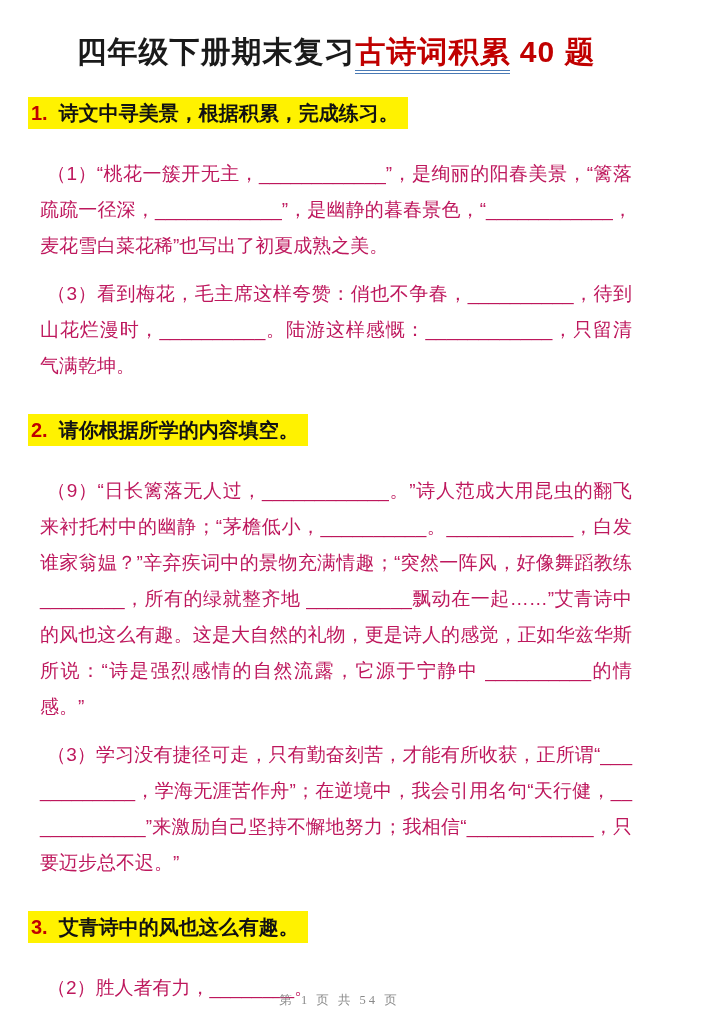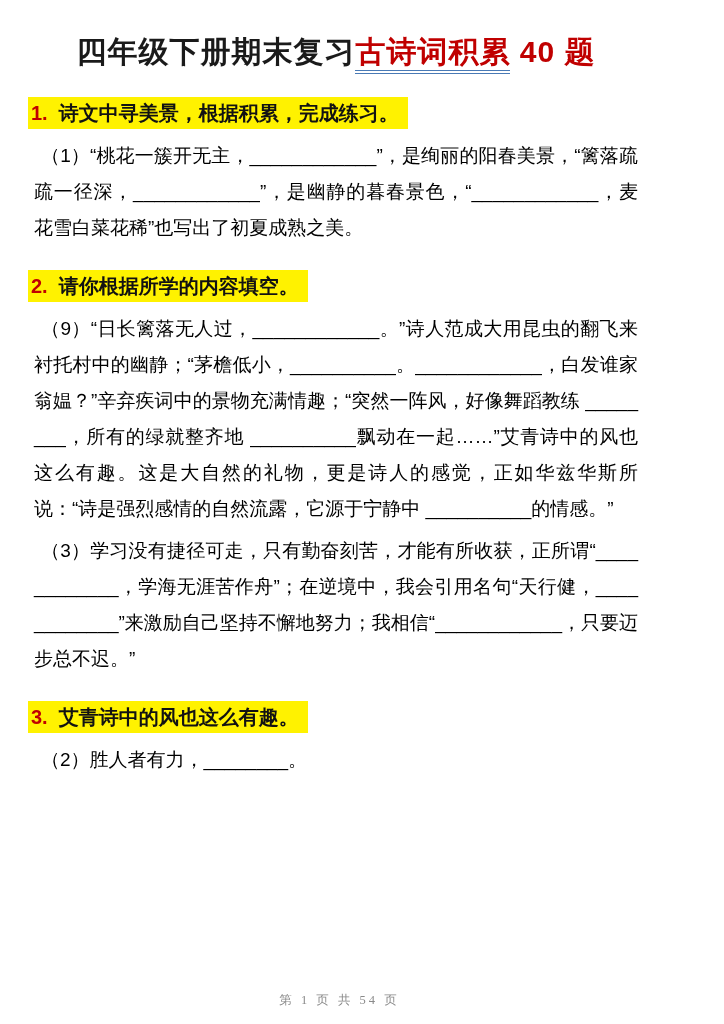--- a/index.html
+++ b/index.html
@@ -24,32 +24,32 @@
     border-bottom:4px double #4a7ab5;
     padding-bottom:2px;
   }
   .content{margin:0 28px;}
   .sec-heading{
     display:inline-block;
     background:#fff200;
     font-size:20px;
     font-weight:700;
     color:#121212;
-    margin:18px 0 3px;
+    margin:18px 0 15px;
     padding:3px 9px 3px 3px;
     line-height:26px;
     text-align:right;
   }
   .sec-heading:first-of-type{margin-top:24px;}
   .sec-num{color:#c00000;margin-right:11px;}
   .para{
-    margin:6px;
+    margin:12px;
     font-size:19px;
     line-height:36px;
-    color:#000000;
+    color:#be185d;
     text-align:justify;
     text-justify:inter-character;
     word-break:break-all;
     text-indent:7px;
   }
   .footer{
     position:absolute;
     left:0;right:0;bottom:15px;
     text-align:center;
     font-size:12.5px;
@@ -63,20 +63,21 @@
 <body>
 
 <div class="page">
 
   <h1 class="title"><span>四年级下册期末复习</span><span class="t-red t-underline">古诗词积累</span><span class="t-red"> 40 题</span></h1>
 
   <div class="content">
 
     <h2 class="sec-heading"><span class="sec-num">1.</span><span>诗文中寻美景，根据积累，完成练习。</span></h2>
     <p class="para">（1）“桃花一簇开无主，____________”，是绚丽的阳春美景，“篱落疏疏一径深，____________”，是幽静的暮春景色，“____________，麦花雪白菜花稀”也写出了初夏成熟之美。</p>
+    <p class="para">（3）看到梅花，毛主席这样夸赞：俏也不争春，__________，待到山花烂漫时，__________。陆游这样感慨：____________，只留清气满乾坤。</p>
 
     <h2 class="sec-heading"><span class="sec-num">2.</span><span>请你根据所学的内容填空。</span></h2>
     <p class="para">（9）“日长篱落无人过，____________。”诗人范成大用昆虫的翻飞来衬托村中的幽静；“茅檐低小，__________。____________，白发谁家翁媪？”辛弃疾词中的景物充满情趣；“突然一阵风，好像舞蹈教练 ________，所有的绿就整齐地 __________飘动在一起……”艾青诗中的风也这么有趣。这是大自然的礼物，更是诗人的感觉，正如华兹华斯所说：“诗是强烈感情的自然流露，它源于宁静中 __________的情感。”</p>
     <p class="para">（3）学习没有捷径可走，只有勤奋刻苦，才能有所收获，正所谓“____________，学海无涯苦作舟”；在逆境中，我会引用名句“天行健，____________”来激励自己坚持不懈地努力；我相信“____________，只要迈步总不迟。”</p>
 
     <h2 class="sec-heading"><span class="sec-num">3.</span><span>艾青诗中的风也这么有趣。</span></h2>
     <p class="para">（2）胜人者有力，________。</p>
     
 
   </div>

